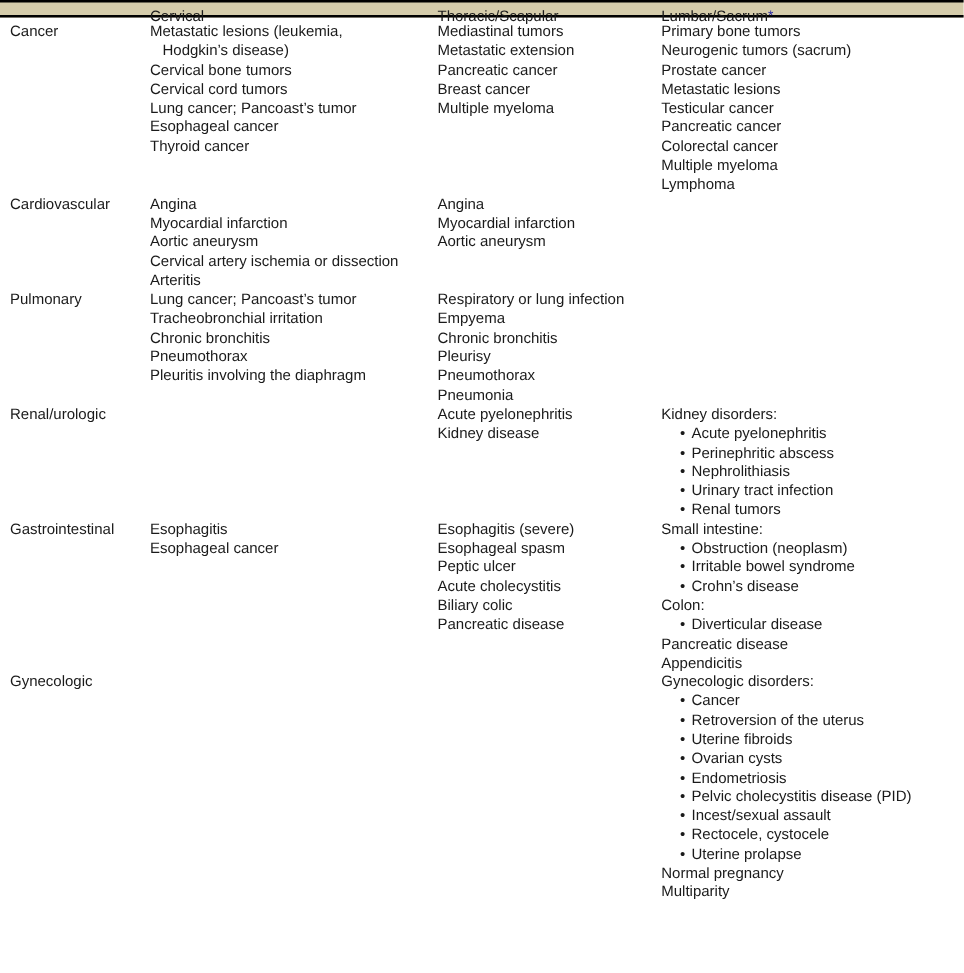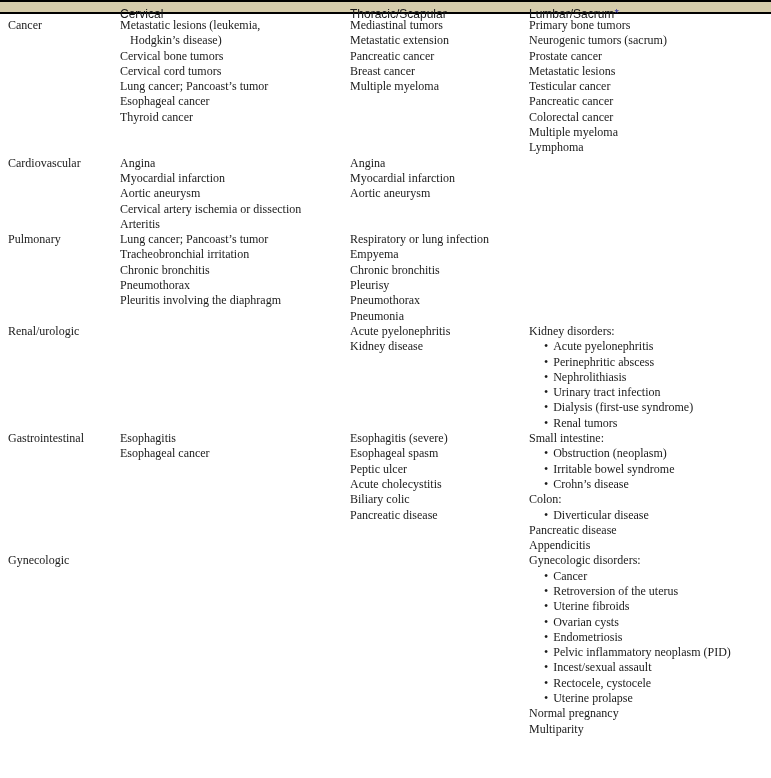--- a/index.html
+++ b/index.html
@@ -45,21 +45,20 @@
   }
   .tbody {
     padding-top: 4px;
   }
   .trow {
     align-items: start;
   }
   .cell {
     box-sizing: border-box;
     padding-right: 21px;
-    font-family: Liberation Serif, serif;
   }
   .cat {
     white-space: nowrap;
   }
   .item.i-p  { padding-left: 10px; text-indent: -10px; }
   .item.i-pc { padding-left: 10px; }
   .item.i-b  { padding-left: 26px; text-indent: -11px; }
   .item.i-b::before { content: "\2022"; margin-right: 5px; }
   .item.i-bc { padding-left: 26px; }
 </style>
@@ -146,21 +145,20 @@
         <div class="cell">
           <div class="item i-p">Acute pyelonephritis</div>
           <div class="item i-p">Kidney disease</div>
         </div>
         <div class="cell">
           <div class="item i-p">Kidney disorders:</div>
           <div class="item i-b">Acute pyelonephritis</div>
           <div class="item i-b">Perinephritic abscess</div>
           <div class="item i-b">Nephrolithiasis</div>
           <div class="item i-b">Urinary tract infection</div>
-          <div class="item i-b">Dialysis (first-use syndrome)</div>
           <div class="item i-b">Renal tumors</div>
         </div>
       </div>
       <div class="grid trow">
         <div class="cell cat">Gastrointestinal</div>
         <div class="cell">
           <div class="item i-p">Esophagitis</div>
           <div class="item i-p">Esophageal cancer</div>
         </div>
         <div class="cell">
@@ -186,21 +184,21 @@
         <div class="cell cat">Gynecologic</div>
         <div class="cell"></div>
         <div class="cell"></div>
         <div class="cell">
           <div class="item i-p">Gynecologic disorders:</div>
           <div class="item i-b">Cancer</div>
           <div class="item i-b">Retroversion of the uterus</div>
           <div class="item i-b">Uterine fibroids</div>
           <div class="item i-b">Ovarian cysts</div>
           <div class="item i-b">Endometriosis</div>
-          <div class="item i-b">Pelvic inflammatory neoplasm (PID)</div>
+          <div class="item i-b">Pelvic cholecystitis disease (PID)</div>
           <div class="item i-b">Incest/sexual assault</div>
           <div class="item i-b">Rectocele, cystocele</div>
           <div class="item i-b">Uterine prolapse</div>
           <div class="item i-p">Normal pregnancy</div>
           <div class="item i-p">Multiparity</div>
         </div>
       </div>
     </div>
 
 </div>

